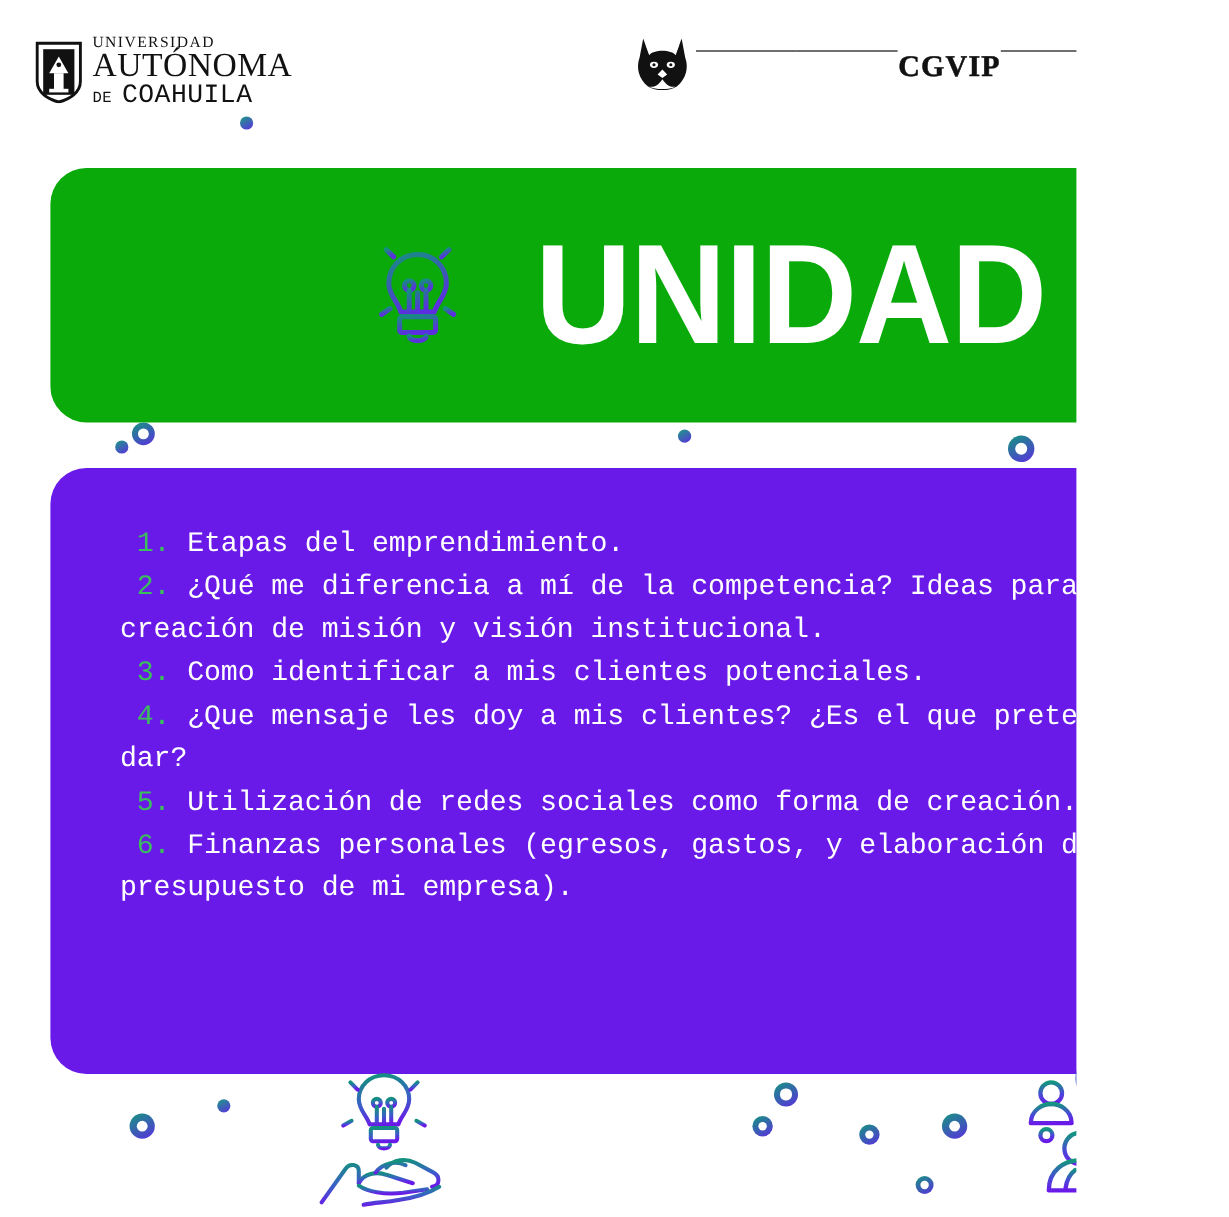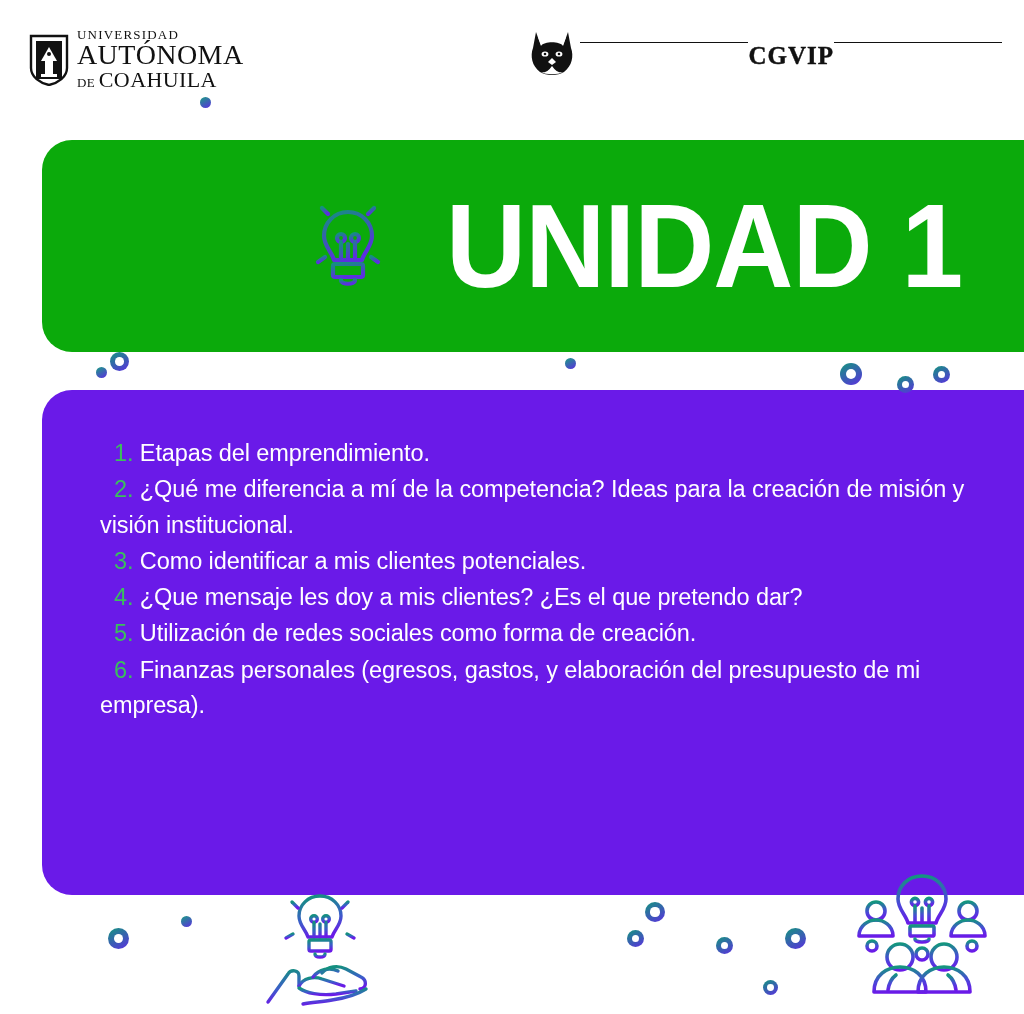--- a/index.html
+++ b/index.html
@@ -7,21 +7,21 @@
   html, body {
     width: 1024px;
     height: 1014px;
     background: #ffffff;
     font-family: "Liberation Sans", sans-serif;
     overflow: hidden;
   }
 
   #slide {
     position: relative;
-    width: 1024px;
+    width: 897px;
     height: 1014px;
     background: #ffffff;
     overflow: hidden;
   }
 
   
   .header-logos {
     position: absolute;
     top: 0; left: 0;
     width: 1024px;
@@ -39,21 +39,21 @@
   .uac-shield { width: 42px; height: 52px; display: block; }
   .uac-words {
     display: flex;
     flex-direction: column;
     line-height: 1.0;
     color: #111111;
     font-family: "Liberation Serif", serif;
   }
   .uac-l1 { font-size: 13px; letter-spacing: 1.2px; }
   .uac-l2 { font-size: 28px; letter-spacing: 0.4px; font-weight: 400; }
-  .uac-l3 { font-size: 22px; letter-spacing: 0.4px; }
+  .uac-l3 { font-size: 22px; letter-spacing: 0.4px; font-family: Liberation Mono, monospace; }
   .uac-l3 .small { font-size: 13px; }
 
   .cgvip-logo {
     position: absolute;
     right: 22px;
     top: 28px;
     display: flex;
     align-items: center;
     gap: 4px;
   }
@@ -123,21 +123,21 @@
 
   .card-heading {
     color: #ffffff;
     font-weight: 700;
     font-size: 54px;
     letter-spacing: -0.5px;
     line-height: 1.05;
     margin-bottom: 26px;
   }
 
-  .topic-list { list-style: none; }
+  .topic-list { list-style: none; font-family: Liberation Mono, monospace; }
   .topic-item {
     display: block;
     color: #ffffff;
     font-size: 23.5px;
     line-height: 1.50;
     letter-spacing: -0.1px;
     margin-bottom: 1px;
     text-indent: 14px;
   }
   .topic-num {

